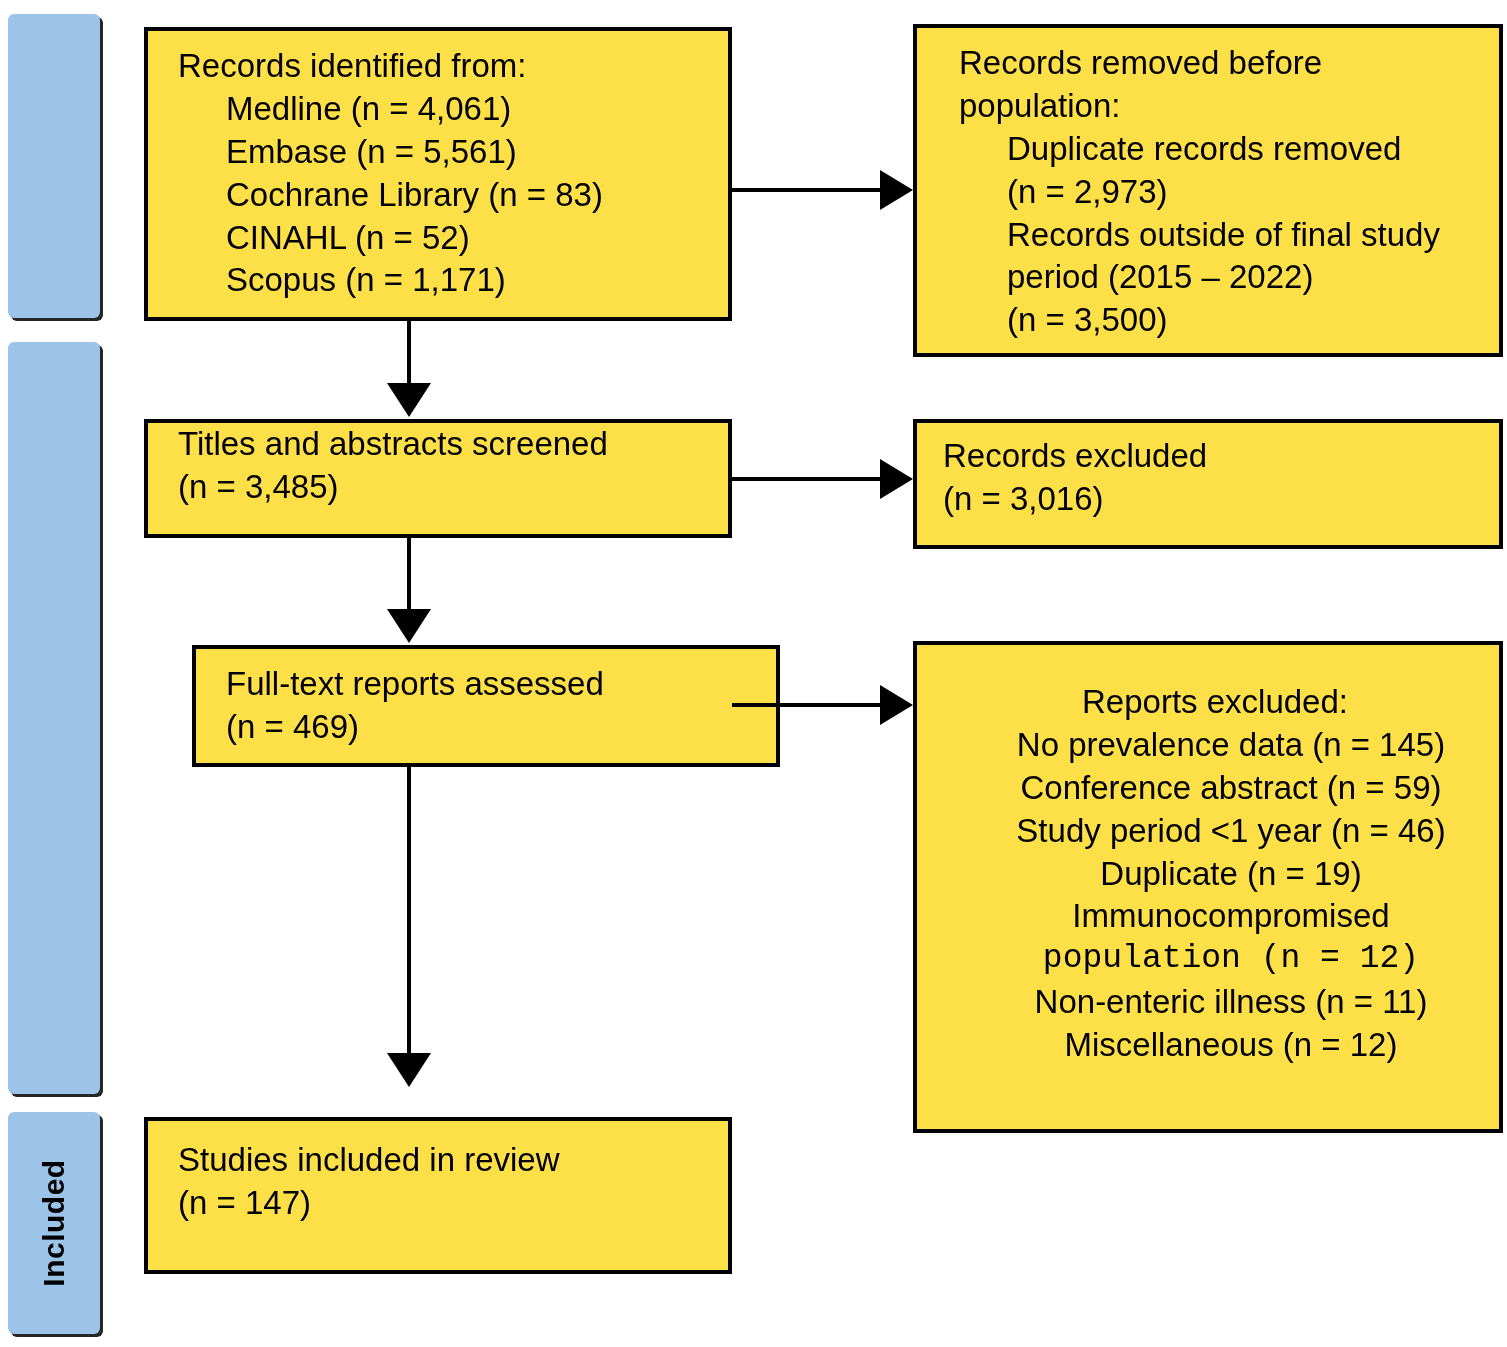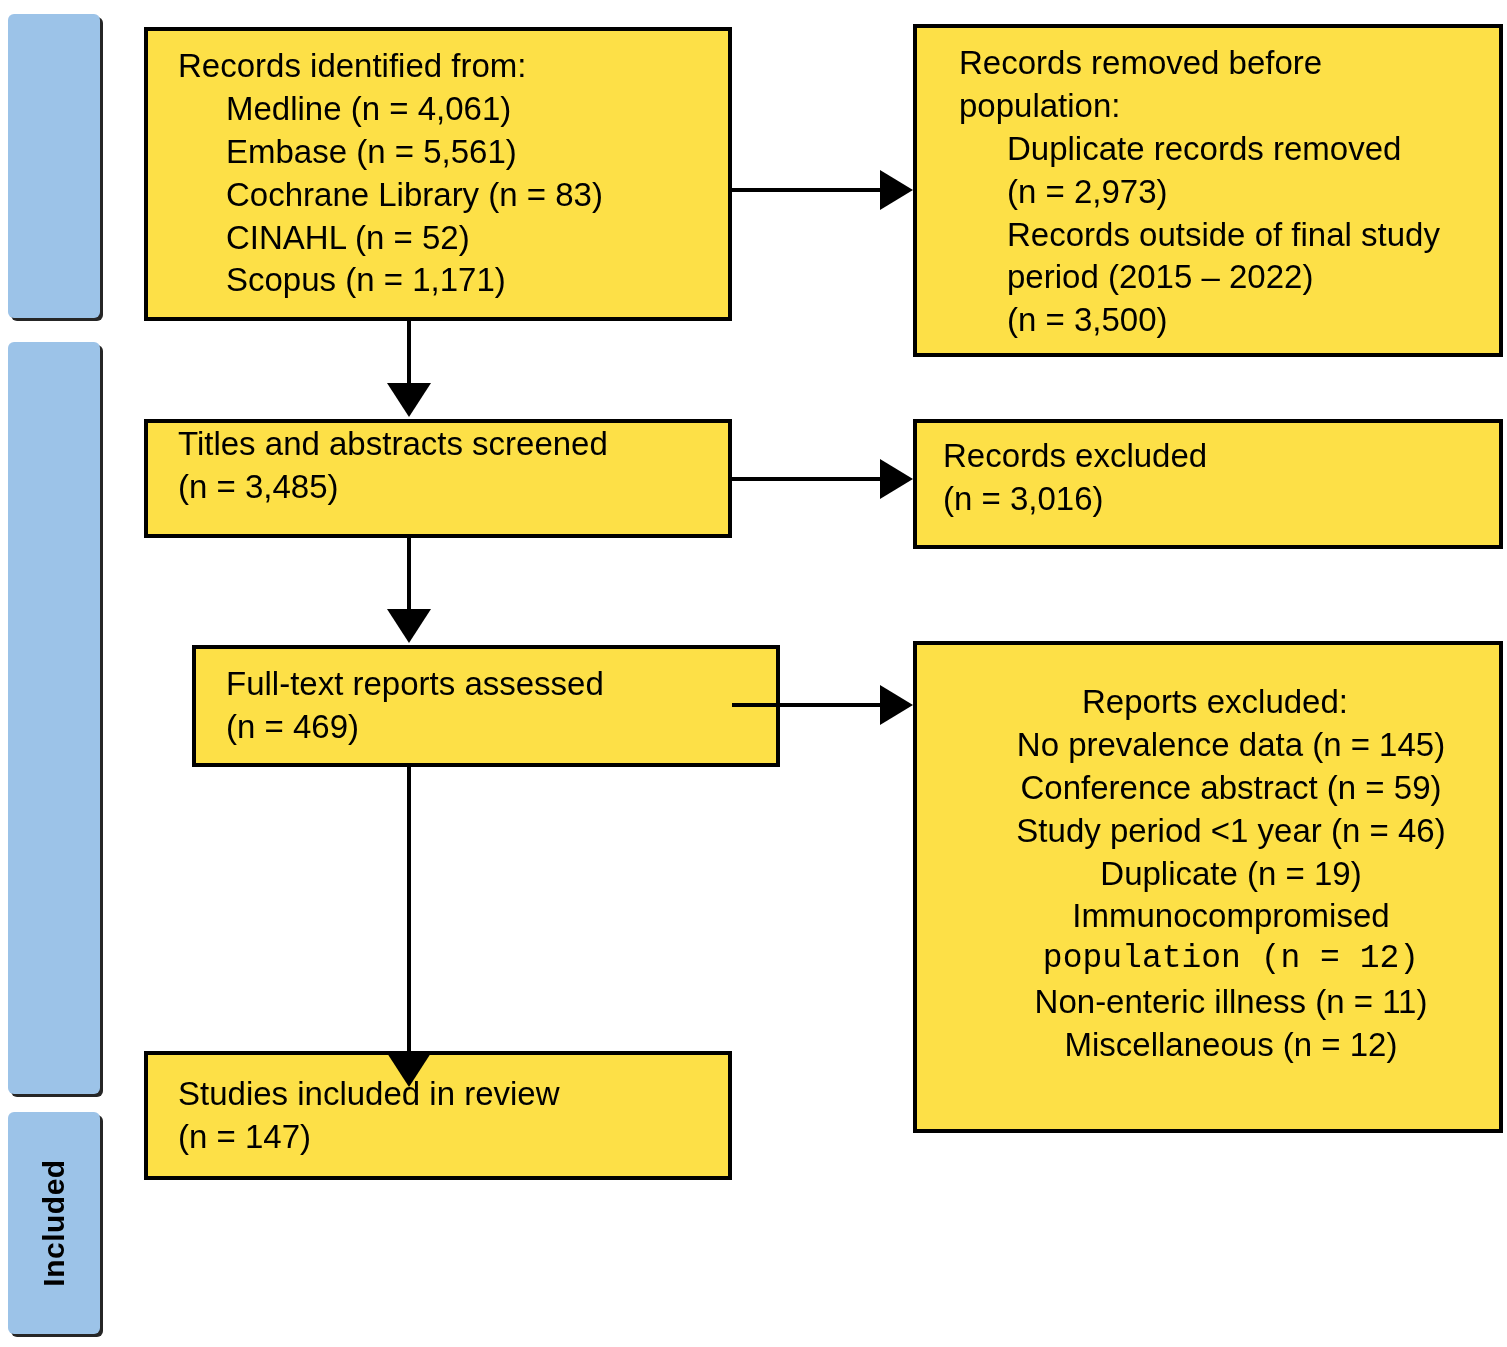--- a/index.html
+++ b/index.html
@@ -148,21 +148,21 @@
       <div class="ln indent" style="padding-left:32px;">Conference abstract (n = 59)</div>
       <div class="ln indent" style="padding-left:32px;">Study period &lt;1 year (n = 46)</div>
       <div class="ln indent" style="padding-left:32px;">Duplicate (n = 19)</div>
       <div class="ln indent" style="padding-left:32px;">Immunocompromised</div>
       <div class="ln indent" style="padding-left:32px;font-family:Liberation Mono, monospace;">population (n = 12)</div>
       <div class="ln indent" style="padding-left:32px;">Non-enteric illness (n = 11)</div>
       <div class="ln indent" style="padding-left:32px;">Miscellaneous (n = 12)</div>
     </div>
   </div>
 
-  <div class="pbox" style="left:144px; top:1051px; width:588px; height:129px;">
+  <div class="pbox" style="left:144px; top:1117px; width:588px; height:157px;">
     <div class="pbox-inner" style="padding-top:18px;">
       <div class="ln">Studies included in review</div>
       <div class="ln">(n = 147)</div>
     </div>
   </div>
 
   <div class="hline" style="left:732px; top:188px; width:150px;"></div>
   <div class="arrow-right" style="left:880px; top:170px;"></div>
 
   <div class="vline" style="left:407px; top:321px; width:4px; height:64px;"></div>

